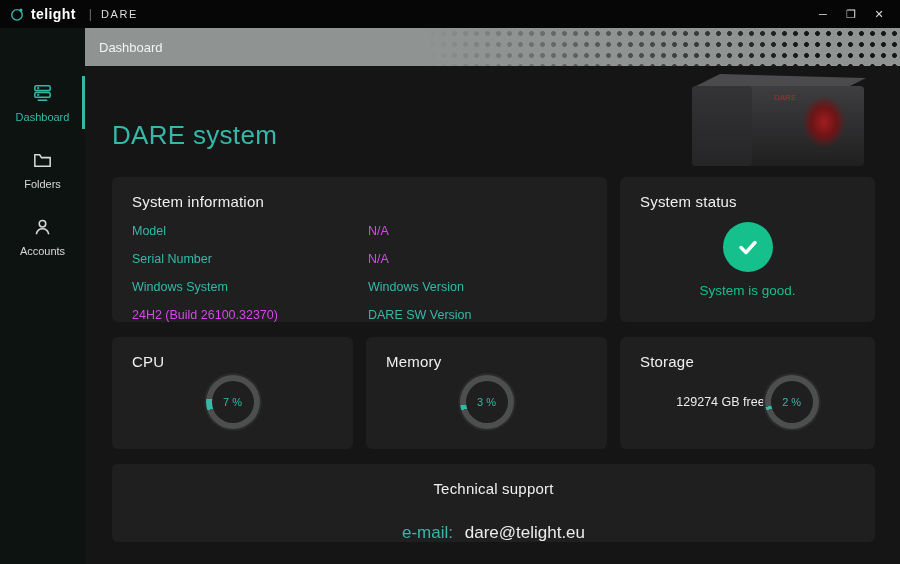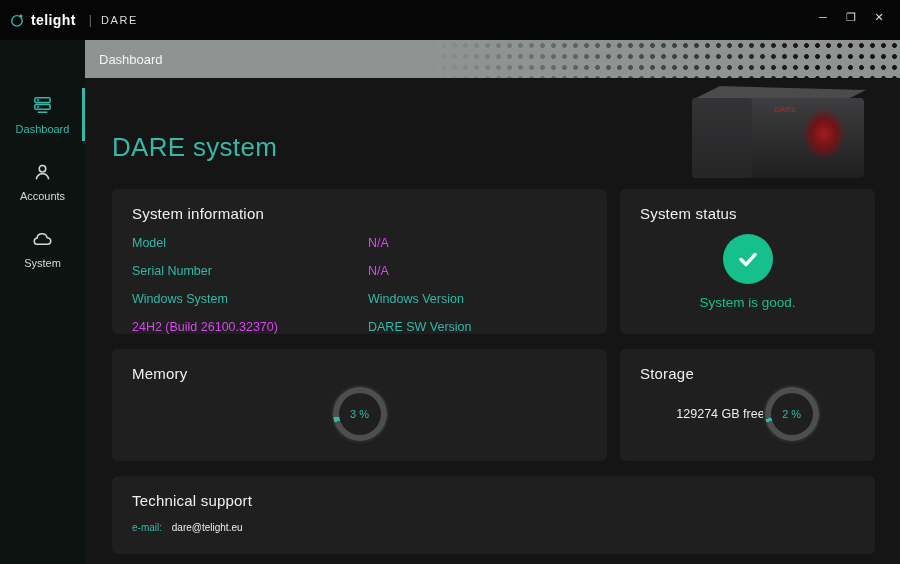--- a/index.html
+++ b/index.html
@@ -6,21 +6,21 @@
   html,body { width:900px; height:564px; overflow:hidden; }
   body {
     background:#151515;
     font-family:"Liberation Sans", sans-serif;
     color:#e6e6e6;
     -webkit-font-smoothing:antialiased;
   }
   :root { --accent:#35b8a8; --success:#15c08c; --card:#1f1f1f; }
 
   
-  .titlebar { height:40px; background:#060606; display:flex; padding:8px 10px; }
+  .titlebar { height:28px; background:#060606; display:flex; align-items:center; padding:0 10px; }
   .logo { display:flex; align-items:center; gap:7px; }
   .logo svg { width:14px; height:14px; }
   .brand { color:#ffffff; font-size:14px; font-weight:700; letter-spacing:.4px; }
   .sep { color:#6f6f6f; font-size:12px; margin:0 2px 0 6px; }
   .app { color:#dcdcdc; font-size:11px; letter-spacing:1.6px; }
   .win-controls { margin-left:auto; display:flex; gap:6px; }
   .win-btn { width:22px; height:18px; color:#dddddd; font-size:11px; display:flex; align-items:center; justify-content:center; cursor:pointer; }
 
   
   .shell { display:flex; height:536px; }
@@ -65,22 +65,22 @@
   .check { width:50px; height:50px; border-radius:50%; background:var(--success); display:flex; align-items:center; justify-content:center; margin-top:12px; }
   .status-text { color:var(--success); font-size:13.5px; margin-top:11px; }
 
   .gauge-card { flex:1; height:112px; display:flex; flex-direction:column; }
   .gauge-area { flex:1; display:flex; align-items:center; justify-content:center; }
   .gauge-area.split { justify-content:center; }
   .free-text { color:#ececec; font-size:12.5px; }
   .gauge { width:54px; height:54px; border-radius:50%; position:relative; box-shadow:0 0 0 2px #2a2a2a; }
   .gauge-hole { position:absolute; inset:6px; background:var(--card); border-radius:50%; display:flex; align-items:center; justify-content:center; color:var(--accent); font-size:11px; }
 
-  .support-card { height:78px; }
-  .support-line { margin-top:13px; font-size:10px; }
+  .support-card { height:78px;text-align:center; }
+  .support-line { margin-top:26px; font-size:17px; }
   .email-label { color:var(--accent); margin-right:7px; }
   .email-value { color:#ececec; }
 </style>
 </head>
 <body>
 
 <div class="titlebar">
   <div class="logo">
     <svg viewBox="0 0 16 16">
       <circle cx="8" cy="9" r="6" fill="none" stroke="#35b8a8" stroke-width="1.6"></circle>
@@ -105,30 +105,30 @@
         <rect x="4" y="4" width="16" height="5" rx="1.5"></rect>
         <rect x="4" y="11" width="16" height="5" rx="1.5"></rect>
         <line x1="7" y1="19" x2="17" y2="19"></line>
         <circle cx="7.5" cy="6.5" r="0.4"></circle>
         <circle cx="7.5" cy="13.5" r="0.4"></circle>
       </svg>
       <span>Dashboard</span>
     </div>
     <div class="side-item">
       <svg viewBox="0 0 24 24">
+        <path d="M4 7 L4 18 L20 18 L20 9 L11 9 L9 6 L4 6 Z"></path>
+      </svg>
+      <span>Folders</span>
+    </div>
+    <div class="side-item">
+      <svg viewBox="0 0 24 24">
         <circle cx="12" cy="8" r="3.4"></circle>
         <path d="M5.5 19 C6.5 14.8 9 13.4 12 13.4 C15 13.4 17.5 14.8 18.5 19"></path>
       </svg>
       <span>Accounts</span>
-    </div>
-    <div class="side-item">
-      <svg viewBox="0 0 24 24">
-        <path d="M7 17 C4.8 17 3.4 15.5 3.4 13.7 C3.4 12 4.6 10.8 6.3 10.5 C6.6 7.9 8.8 6 11.6 6 C14.2 6 16.3 7.7 16.8 10.1 C18.9 10.3 20.6 11.7 20.6 13.6 C20.6 15.5 19 17 16.9 17 Z"></path>
-      </svg>
-      <span>System</span>
     </div>
   </div>
 
   <div class="content">
     <div class="topbar">
       <span class="crumb">Dashboard</span>
     </div>
 
     <div class="page">
 
@@ -176,20 +176,28 @@
             <div class="check">
               <svg width="26" height="26" viewBox="0 0 26 26">
                 <path d="M6 13.5 L11 18.5 L20 8.5" fill="none" stroke="#ffffff" stroke-width="3.4" stroke-linecap="round" stroke-linejoin="round"></path>
               </svg>
             </div>
             <div class="status-text">System is good.</div>
           </div>
         </div>
 
         <div class="row">
+          <div class="card gauge-card">
+            <h2>CPU</h2>
+            <div class="gauge-area">
+              <div class="gauge" style="background: conic-gradient(from 252deg, rgb(53, 184, 168) 7%, rgb(77, 79, 79) 7%, rgb(77, 79, 79) 100%);">
+                <div class="gauge-hole">7 %</div>
+              </div>
+            </div>
+          </div>
 
           <div class="card gauge-card">
             <h2>Memory</h2>
             <div class="gauge-area">
               <div class="gauge" style="background: conic-gradient(from 252deg, rgb(53, 184, 168) 3%, rgb(77, 79, 79) 3%, rgb(77, 79, 79) 100%);">
                 <div class="gauge-hole">3 %</div>
               </div>
             </div>
           </div>
 

